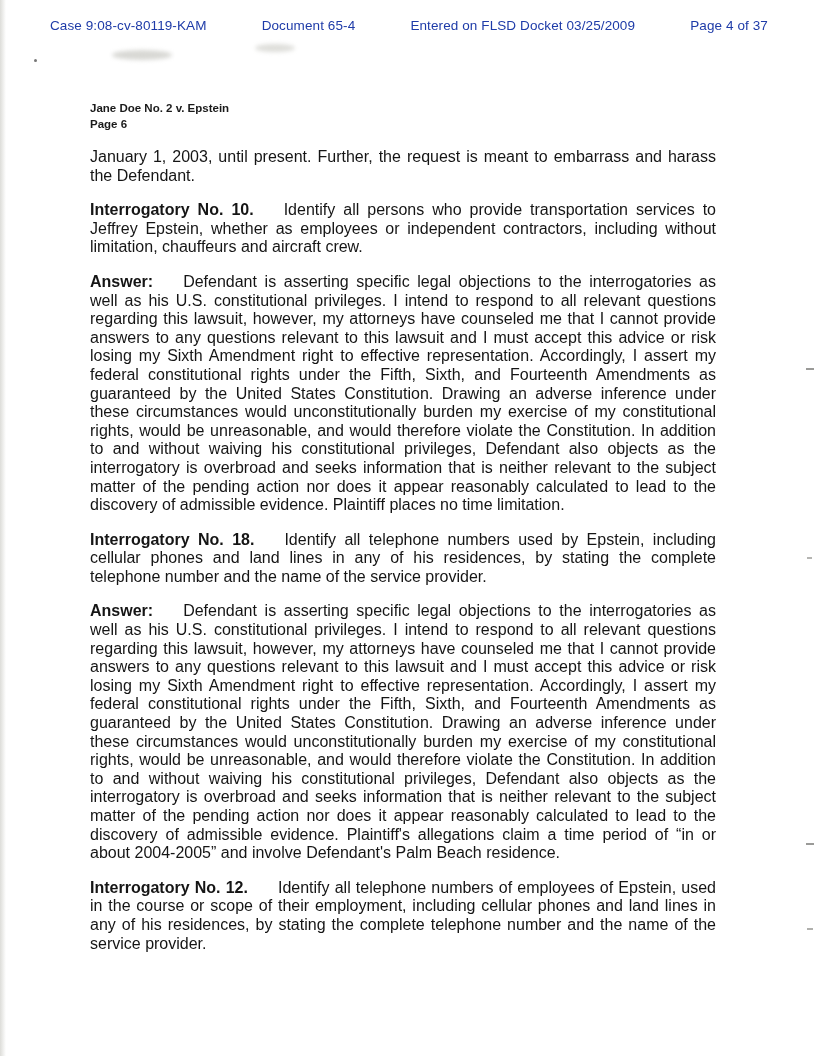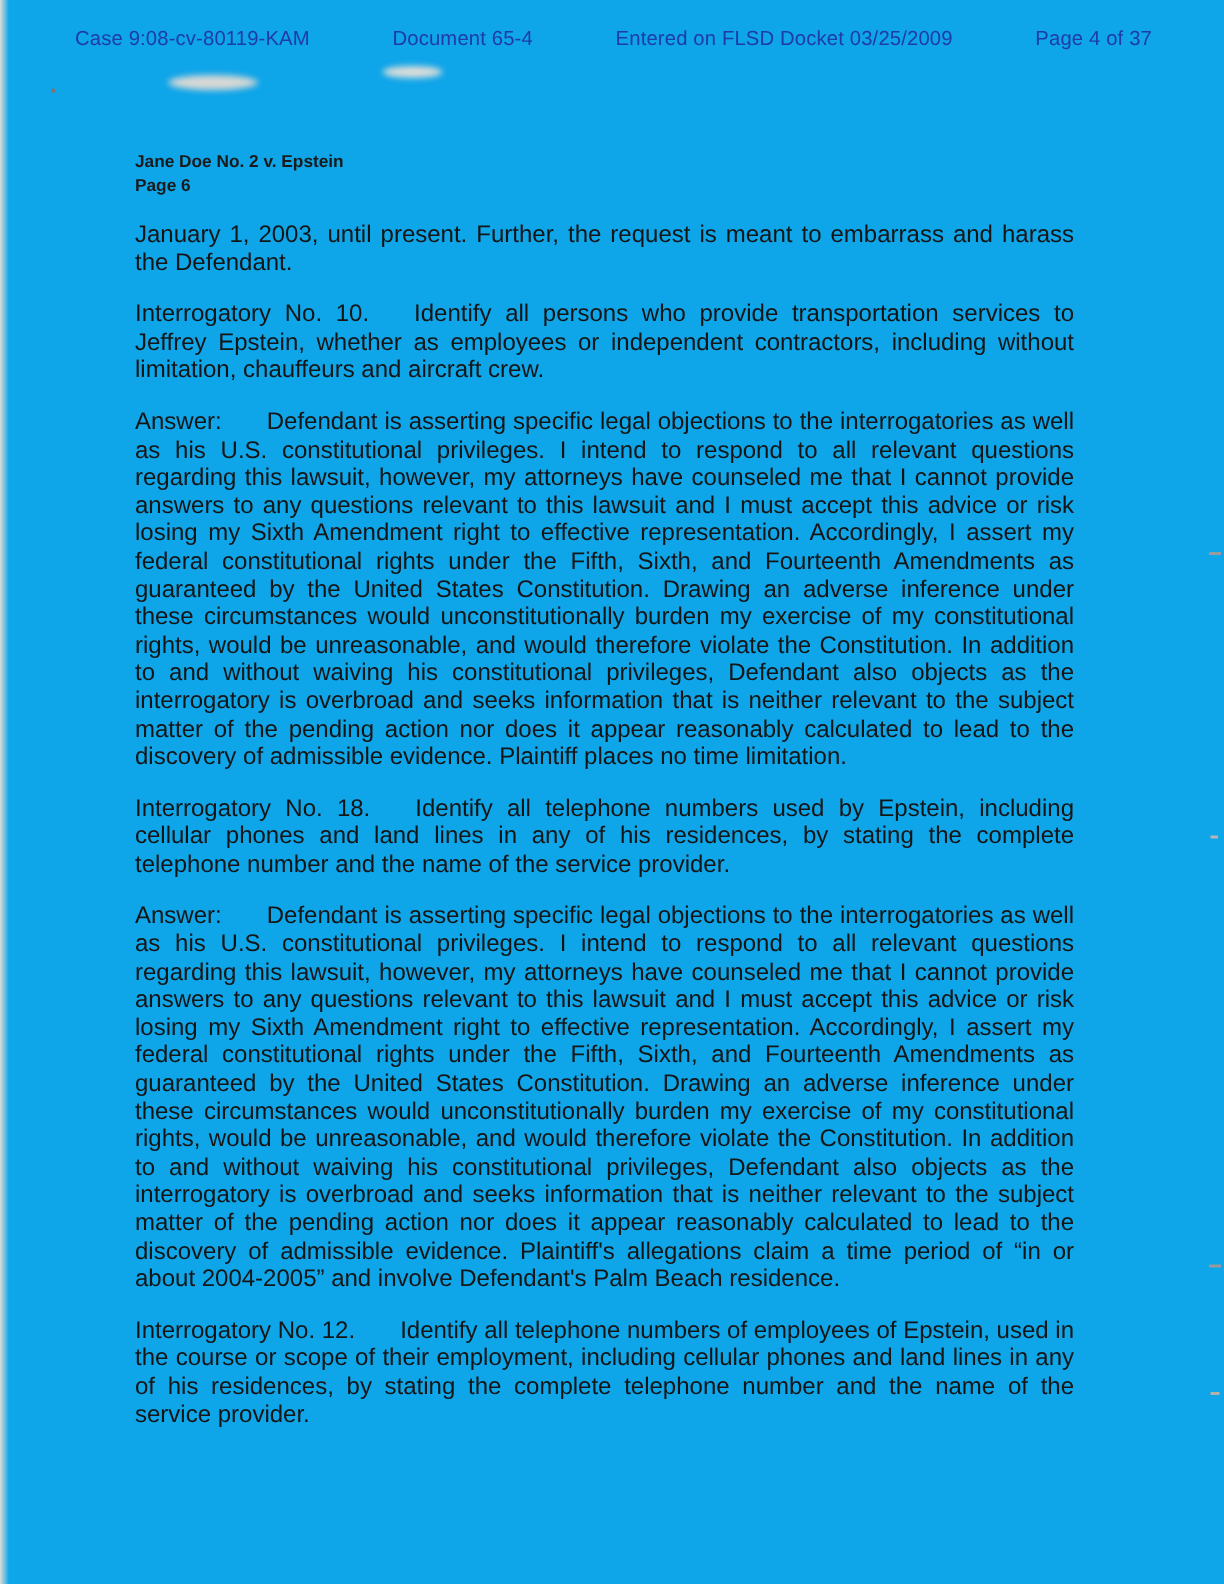--- a/index.html
+++ b/index.html
@@ -4,21 +4,21 @@
 <style>
   html, body { margin: 0; padding: 0; }
   body {
     width: 816px; height: 1056px;
     background: #e9e9e7;
     font-family: "Liberation Sans", sans-serif;
   }
   .page {
     position: relative;
     width: 816px; height: 1056px;
-    background: #0ea5e9;
+    background: #ffffff;
     overflow: hidden;
     color: #141414;
   }
   .docket {
     position: absolute;
     top: 18px; left: 50px; right: 48px;
     display: flex;
     justify-content: space-between;
     color: var(--docket-blue, #1e3ba8);
     font-size: 13.5px;
@@ -36,21 +36,21 @@
   .content {
     position: absolute;
     top: 148px; left: 90px;
     width: 626px;
     font-size: 16px;
     line-height: 18.6px;
     text-align: justify;
     color: #151515;
   }
   .para { margin: 0 0 16px 0; }
-  .label { font-weight: normal; }
+  .label { font-weight: bold; }
   .tab { display: inline-block; width: 30px; }
   
   .artifact { position: absolute; background: #9a9a98; }
   .dot-tl { left: 34px; top: 59px; width: 3px; height: 3px; border-radius: 50%; background: #777; }
   .smudge-top { left: 112px; top: 50px; width: 60px; height: 10px; border-radius: 50%;
     background: #d8d8d4; filter: blur(2px); }
   .smudge-top2 { left: 255px; top: 44px; width: 40px; height: 8px; border-radius: 50%;
     background: #dedeDA; filter: blur(2px); }
   .tick-r1 { right: 2px; top: 368px; width: 8px; height: 2px; }
   .tick-r2 { right: 4px; top: 557px; width: 5px; height: 2px; background: #b5b5b2; }

